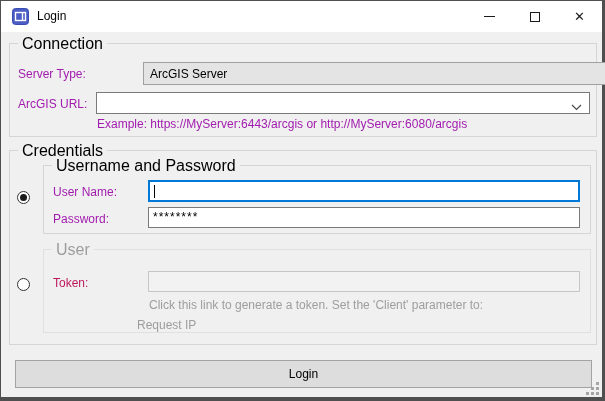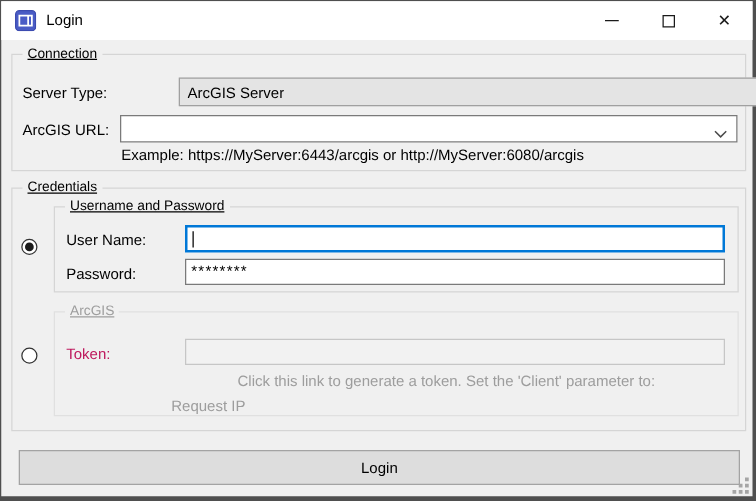--- a/index.html
+++ b/index.html
@@ -13,25 +13,25 @@
   .titlebar { position:absolute; left:0; top:0; width:601px; height:31px; background:#ffffff; }
   .app-icon { position:absolute; left:11px; top:7px; width:17px; height:17px; }
   .title-text { position:absolute; left:36px; top:8px; font-size:12px; color:#000; }
   .winbtns { position:absolute; right:0; top:0; height:31px; display:flex; }
   .winbtn { width:45px; height:31px; display:flex; align-items:center; justify-content:center; color:#1a1a1a; font-size:13px; }
   .maxbox { width:10px; height:10px; border:1px solid #1a1a1a; display:inline-block; }
   .minline { width:11px; height:0; border-top:1px solid #1a1a1a; display:inline-block; }
 
   
   .groupbox { position:absolute; border:1px solid #d5d5d5; }
-  .legend { position:absolute; top:-8px; left:8px; background:#f0f0f0; padding:0 4px; font-size:11px; line-height:15px;text-decoration:underline; }
+  .legend { position:absolute; top:-8px; left:8px; background:#f0f0f0; padding:0 4px; font-size:16px; line-height:15px; }
   .groupbox.disabled { border-color:#e0e0e0; }
   .groupbox.disabled .legend { color:#9d9d9d; }
 
-  .lbl { position:absolute; font-size:12px; color:#000000; white-space:nowrap; }
+  .lbl { position:absolute; font-size:12px; color:#a21caf; white-space:nowrap; }
   .lbl.disabled { color:#be185d; }
 
   
   .combo { position:absolute; height:23px; border:1px solid #a0a0a0; display:flex; align-items:center; padding:0 24px 0 6px; }
   .combo.gray { background:#e4e4e4; }
   .combo.white { background:#ffffff; border-color:#7a7a7a; }
   .combo .chev { position:absolute; right:7px; top:8px; }
   .combo-text { white-space:nowrap; overflow:hidden; }
 
   
@@ -124,27 +124,27 @@
       <span class="caret"></span>
       <span></span>
     </div>
     <span class="lbl" style="left:52px; top:211px;">Password:</span>
     <div class="tb" style="left:147px; top:206px; width:432px; height:21px; line-height:19px;">
       <span class="pw">********</span>
     </div>
 
     <span class="radio" style="left:16px; top:277px;"></span>
     <div class="groupbox disabled" style="left:42px; top:248px; width:548px; height:84px;">
-      <span class="legend">ArcGIS</span>
+      <span class="legend">User</span>
     </div>
     <span class="lbl disabled" style="left:52px; top:275px;">Token:</span>
     <div class="tb disabled" style="left:147px; top:270px; width:432px; height:21px;">
       <span></span>
     </div>
-    <span class="hint" style="left:148px; top:297px;margin-left:41px;">Click this link to generate a token. Set the 'Client' parameter to:</span>
+    <span class="hint" style="left:148px; top:297px;">Click this link to generate a token. Set the 'Client' parameter to:</span>
     <span class="hint" style="left:136px; top:317px;">Request IP</span>
 
     <div class="login-btn">
       <span>Login</span>
     </div>
 
     <div class="grip">
         <i></i>
         <i></i>
         <i></i>

